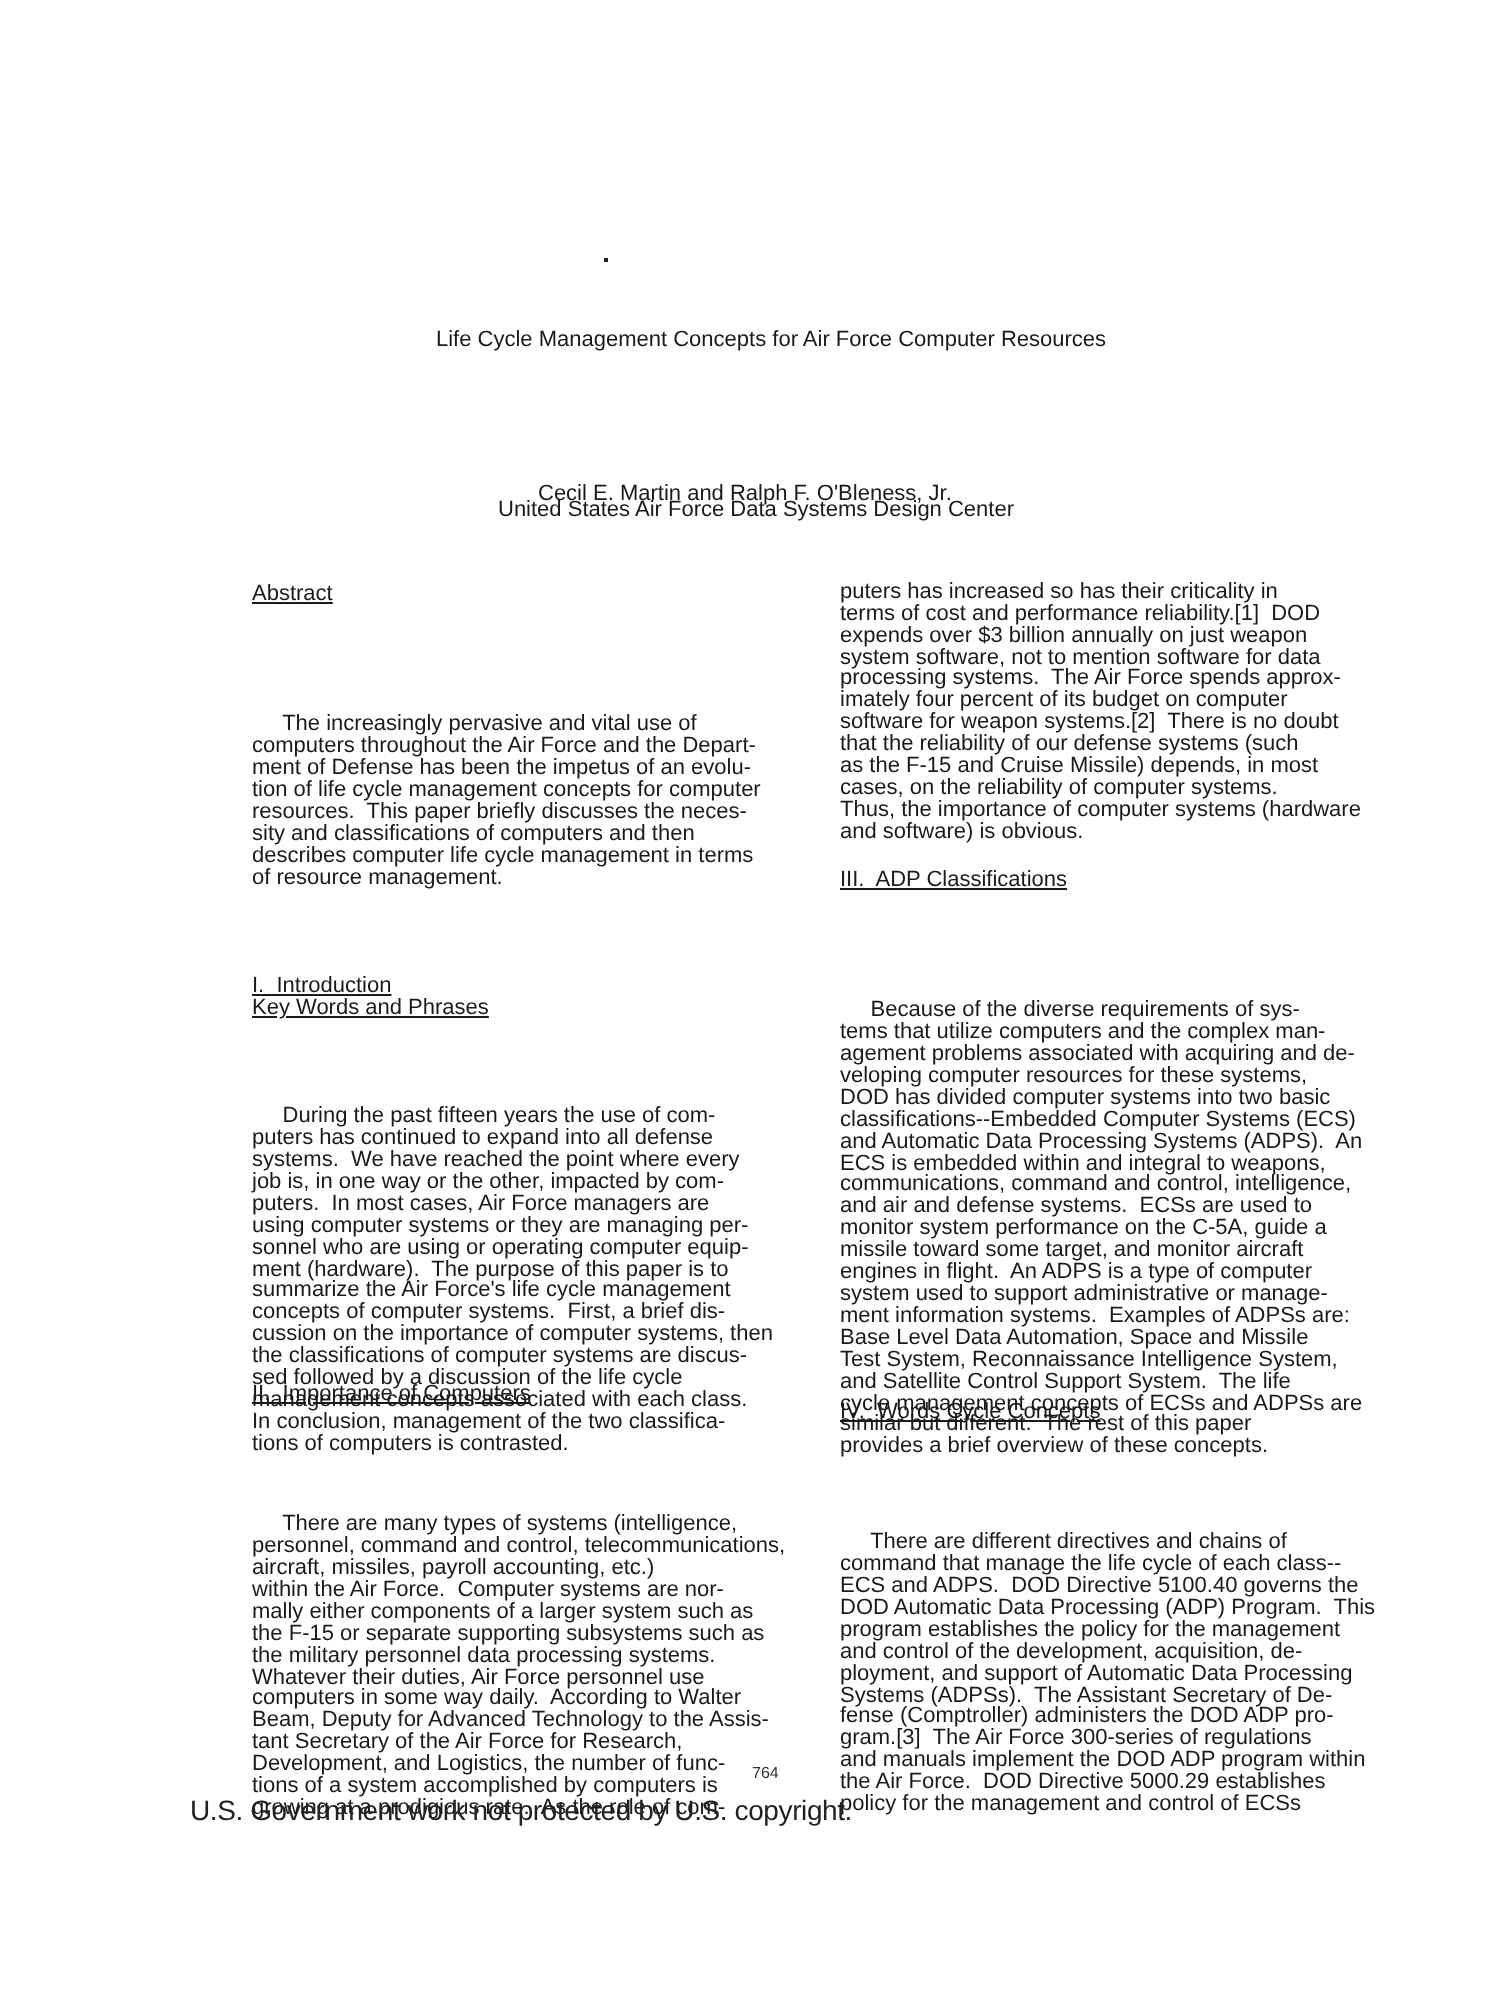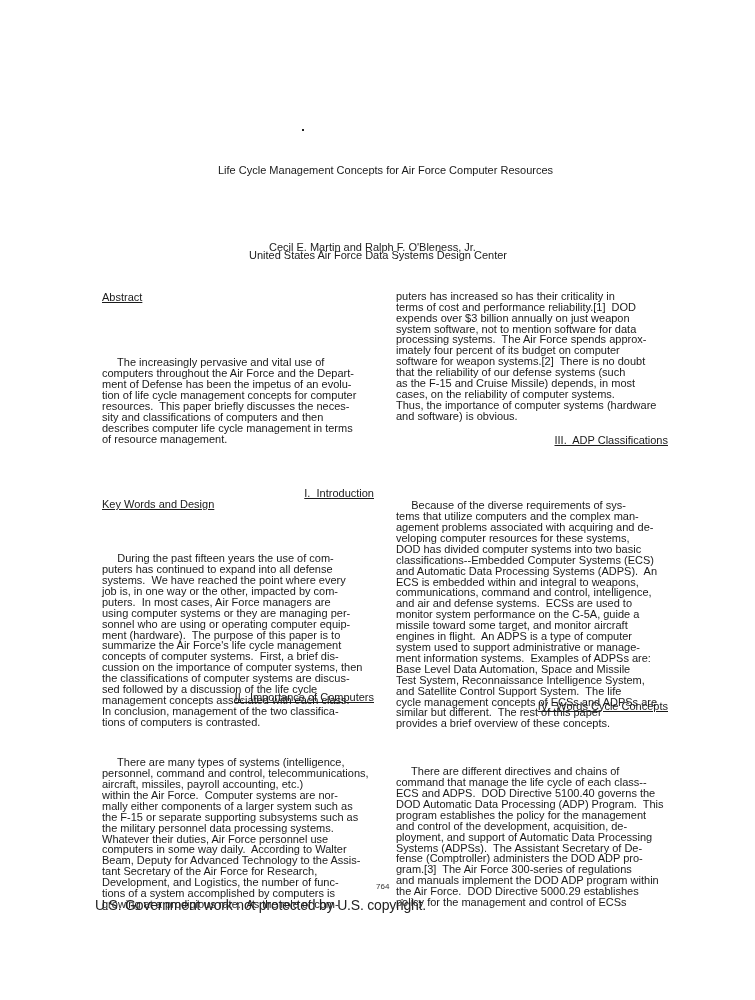--- a/index.html
+++ b/index.html
@@ -3,44 +3,44 @@
 <meta charset="utf-8">
 <style>
   html, body { margin: 0; padding: 0; background: #ffffff; }
   body { width: 755px; height: 1000px; position: relative; overflow: hidden; color: #1a1a1a; }
   .mono { font-family: Liberation Sans, sans-serif; font-size: 11px; line-height: 10.9px; white-space: pre; letter-spacing: 0px; }
   .abs { position: absolute; }
   .speck { position: absolute; left: 302px; top: 129px; width: 2px; height: 2px; background: #222; }
   .title { left: 218px; top: 165px; }
   .authors { left: 269px; top: 206px; margin-top: 36px; }
   .affil { left: 249px; top: 250px; }
-  .col { position: absolute; width: 272px; }
+  .col { position: absolute; width: 272px; margin-left: 24px; }
   .left { left: 102px; }
   .right { left: 396px; }
   .u { text-decoration: underline; }
-  .center { text-align: right; display: block; }
+  .center { text-align: left; display: block; }
   .para { display: block; }
   .footer-page { left: 376px; top: 882px; font-family: "Liberation Sans", "DejaVu Sans", sans-serif; font-size: 8px; color: #333; }
   .footer-copy { left: 95px; top: 897px; font-family: "Liberation Sans", "DejaVu Sans", sans-serif; font-size: 14px; color: #222; letter-spacing: -0.2px; }
 </style>
 </head>
 <body>
 
 <div class="speck"></div>
 
 <div class="abs mono title">Life Cycle Management Concepts for Air Force Computer Resources</div>
 <div class="abs mono authors">Cecil E. Martin and Ralph F. O'Bleness, Jr.</div>
 <div class="abs mono affil">United States Air Force Data Systems Design Center</div>
 
 <div class="col left mono" style="top:270px;">
   <span class="u para">Abstract</span>
   <span class="para" style="height:10.9px;"></span>
   <div><div>     The increasingly pervasive and vital use of</div><div>computers throughout the Air Force and the Depart-</div><div>ment of Defense has been the impetus of an evolu-</div><div>tion of life cycle management concepts for computer</div><div>resources.  This paper briefly discusses the neces-</div><div>sity and classifications of computers and then</div><div>describes computer life cycle management in terms</div><div>of resource management.</div></div>
   <span class="para" style="height:10.9px;"></span>
-  <span class="u para">Key Words and Design</span>
+  <span class="u para">Key Words and Phrases</span>
   <span class="para" style="height:10.9px;"></span>
 </div>
 
 <div class="col left mono" style="top:466px;">
   <span class="center"><span class="u">I.  Introduction</span></span>
   <span class="para" style="height:10.9px;"></span>
   <div><div>     During the past fifteen years the use of com-</div><div>puters has continued to expand into all defense</div><div>systems.  We have reached the point where every</div><div>job is, in one way or the other, impacted by com-</div><div>puters.  In most cases, Air Force managers are</div><div>using computer systems or they are managing per-</div><div>sonnel who are using or operating computer equip-</div><div>ment (hardware).  The purpose of this paper is to</div><div>summarize the Air Force's life cycle management</div><div>concepts of computer systems.  First, a brief dis-</div><div>cussion on the importance of computer systems, then</div><div>the classifications of computer systems are discus-</div><div>sed followed by a discussion of the life cycle</div><div>management concepts associated with each class.</div><div>In conclusion, management of the two classifica-</div><div>tions of computers is contrasted.</div></div>
 </div>
 
 <div class="col left mono" style="top:670px;">

